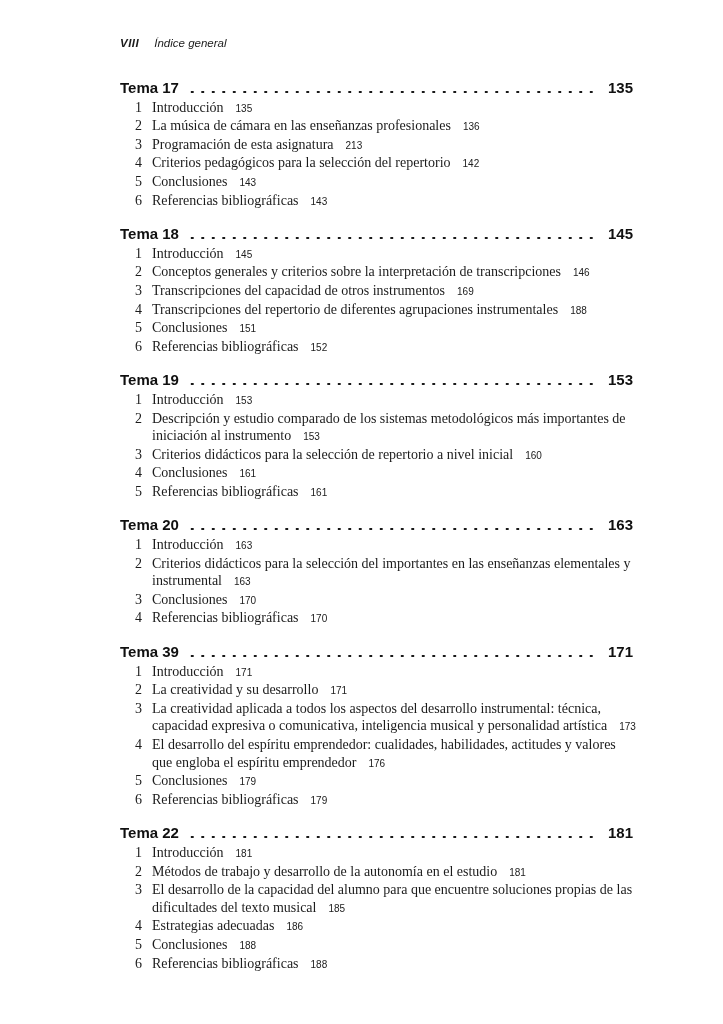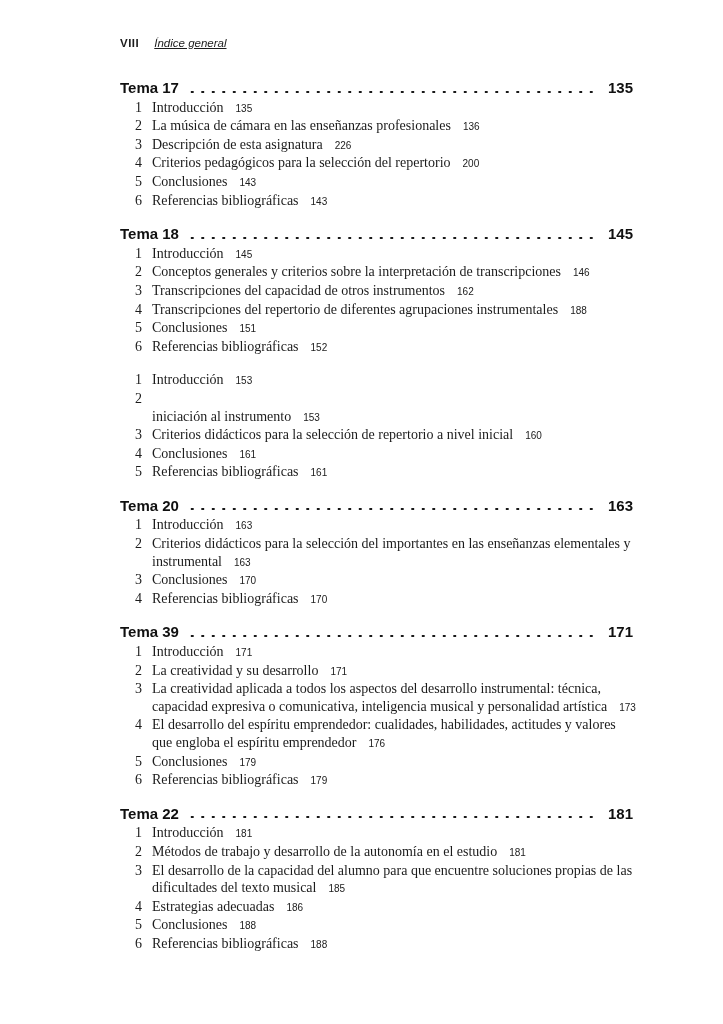--- a/index.html
+++ b/index.html
@@ -15,22 +15,22 @@
     background: #ffffff;
     padding: 36px 90px 0 120px;
   }
   
   .running-head {
     display: flex; align-items: baseline;
     font-family: "Liberation Sans", sans-serif;
     font-size: 11.5px; line-height: 14px;
     color: #1b1b1b;
   }
-  .folio { font-weight: bold; letter-spacing: 0.5px; }
-  .head-title { font-style: italic; margin-left: 15px; text-decoration: underline; }
+  .folio { font-weight: bold; letter-spacing: 0.5px; font-style: italic; }
+  .head-title { font-style: italic; margin-left: 15px; }
 
   
   .toc { margin-top: 29px; }
   .toc-section + .toc-section { margin-top: 15px; }
 
   .section-row {
     display: flex; align-items: flex-start;
     font-family: "Liberation Sans", sans-serif;
     font-weight: bold; font-size: 15px; line-height: 17.6px;
     color: #101010;
@@ -94,28 +94,28 @@
   <li class="item">
     <span class="item-num">2</span>
     <span class="item-body">
       <span class="item-lines"><span class="line">La música de cámara en las enseñanzas profesionales</span></span><span class="item-page">136</span>
     </span>
   </li>
 
   <li class="item">
     <span class="item-num">3</span>
     <span class="item-body">
-      <span class="item-lines"><span class="line">Descripción de esta asignatura</span></span><span class="item-page">226</span>
-    </span>
-  </li>
-
-  <li class="item">
-    <span class="item-num">4</span>
-    <span class="item-body">
-      <span class="item-lines"><span class="line">Criterios pedagógicos para la selección del repertorio</span></span><span class="item-page">200</span>
+      <span class="item-lines"><span class="line">Programación de esta asignatura</span></span><span class="item-page">213</span>
+    </span>
+  </li>
+
+  <li class="item">
+    <span class="item-num">4</span>
+    <span class="item-body">
+      <span class="item-lines"><span class="line">Criterios pedagógicos para la selección del repertorio</span></span><span class="item-page">142</span>
     </span>
   </li>
 
   <li class="item">
     <span class="item-num">5</span>
     <span class="item-body">
       <span class="item-lines"><span class="line">Conclusiones</span></span><span class="item-page">143</span>
     </span>
   </li>
 
@@ -145,21 +145,21 @@
   <li class="item">
     <span class="item-num">2</span>
     <span class="item-body">
       <span class="item-lines"><span class="line">Conceptos generales y criterios sobre la interpretación de transcripciones</span></span><span class="item-page">146</span>
     </span>
   </li>
 
   <li class="item">
     <span class="item-num">3</span>
     <span class="item-body">
-      <span class="item-lines"><span class="line">Transcripciones del capacidad de otros instrumentos</span></span><span class="item-page">162</span>
+      <span class="item-lines"><span class="line">Transcripciones del capacidad de otros instrumentos</span></span><span class="item-page">169</span>
     </span>
   </li>
 
   <li class="item">
     <span class="item-num">4</span>
     <span class="item-body">
       <span class="item-lines"><span class="line">Transcripciones del repertorio de diferentes agrupaciones instrumentales</span></span><span class="item-page">188</span>
     </span>
   </li>
 
@@ -173,32 +173,37 @@
   <li class="item">
     <span class="item-num">6</span>
     <span class="item-body">
       <span class="item-lines"><span class="line">Referencias bibliográficas</span></span><span class="item-page">152</span>
     </span>
   </li>
 </ol>
   </section>
 
   <section class="toc-section">
+    <div class="section-row">
+      <span class="section-title">Tema 19</span>
+      <span class="leader"></span>
+      <span class="section-page">153</span>
+    </div>
     <ol class="items">
   <li class="item">
     <span class="item-num">1</span>
     <span class="item-body">
       <span class="item-lines"><span class="line">Introducción</span></span><span class="item-page">153</span>
     </span>
   </li>
 
   <li class="item">
     <span class="item-num">2</span>
     <span class="item-body">
-      <span class="item-lines"><br><span class="line">iniciación al instrumento</span></span><span class="item-page">153</span>
+      <span class="item-lines"><span class="line">Descripción y estudio comparado de los sistemas metodológicos más importantes de</span><br><span class="line">iniciación al instrumento</span></span><span class="item-page">153</span>
     </span>
   </li>
 
   <li class="item">
     <span class="item-num">3</span>
     <span class="item-body">
       <span class="item-lines"><span class="line">Criterios didácticos para la selección de repertorio a nivel inicial</span></span><span class="item-page">160</span>
     </span>
   </li>
 

